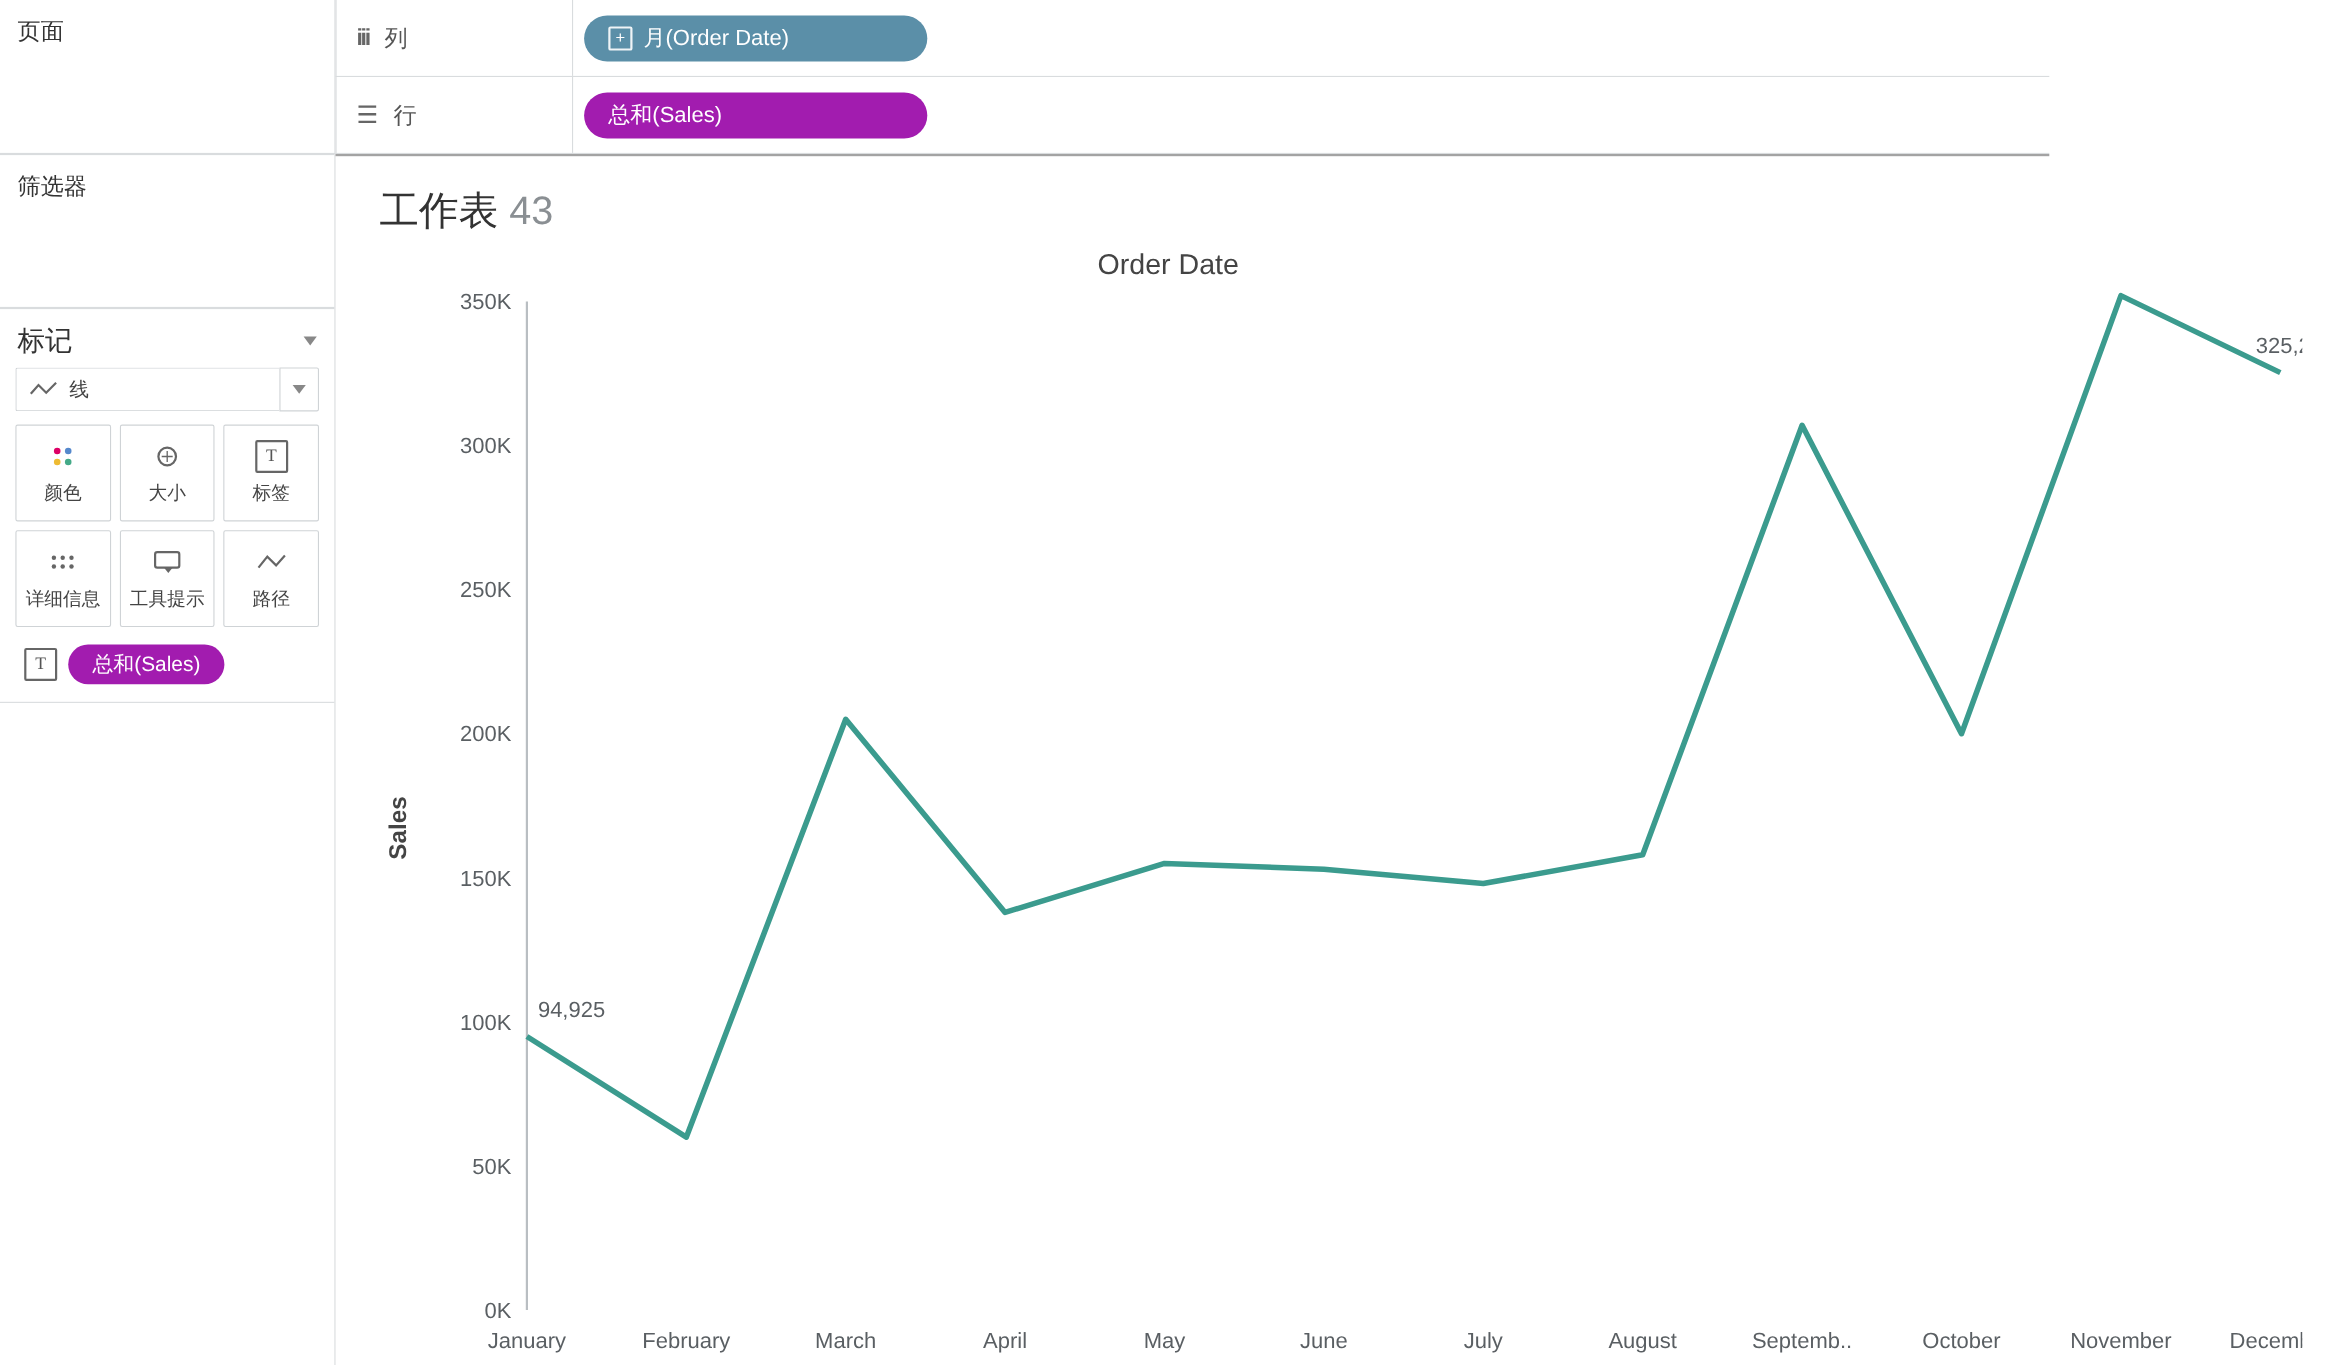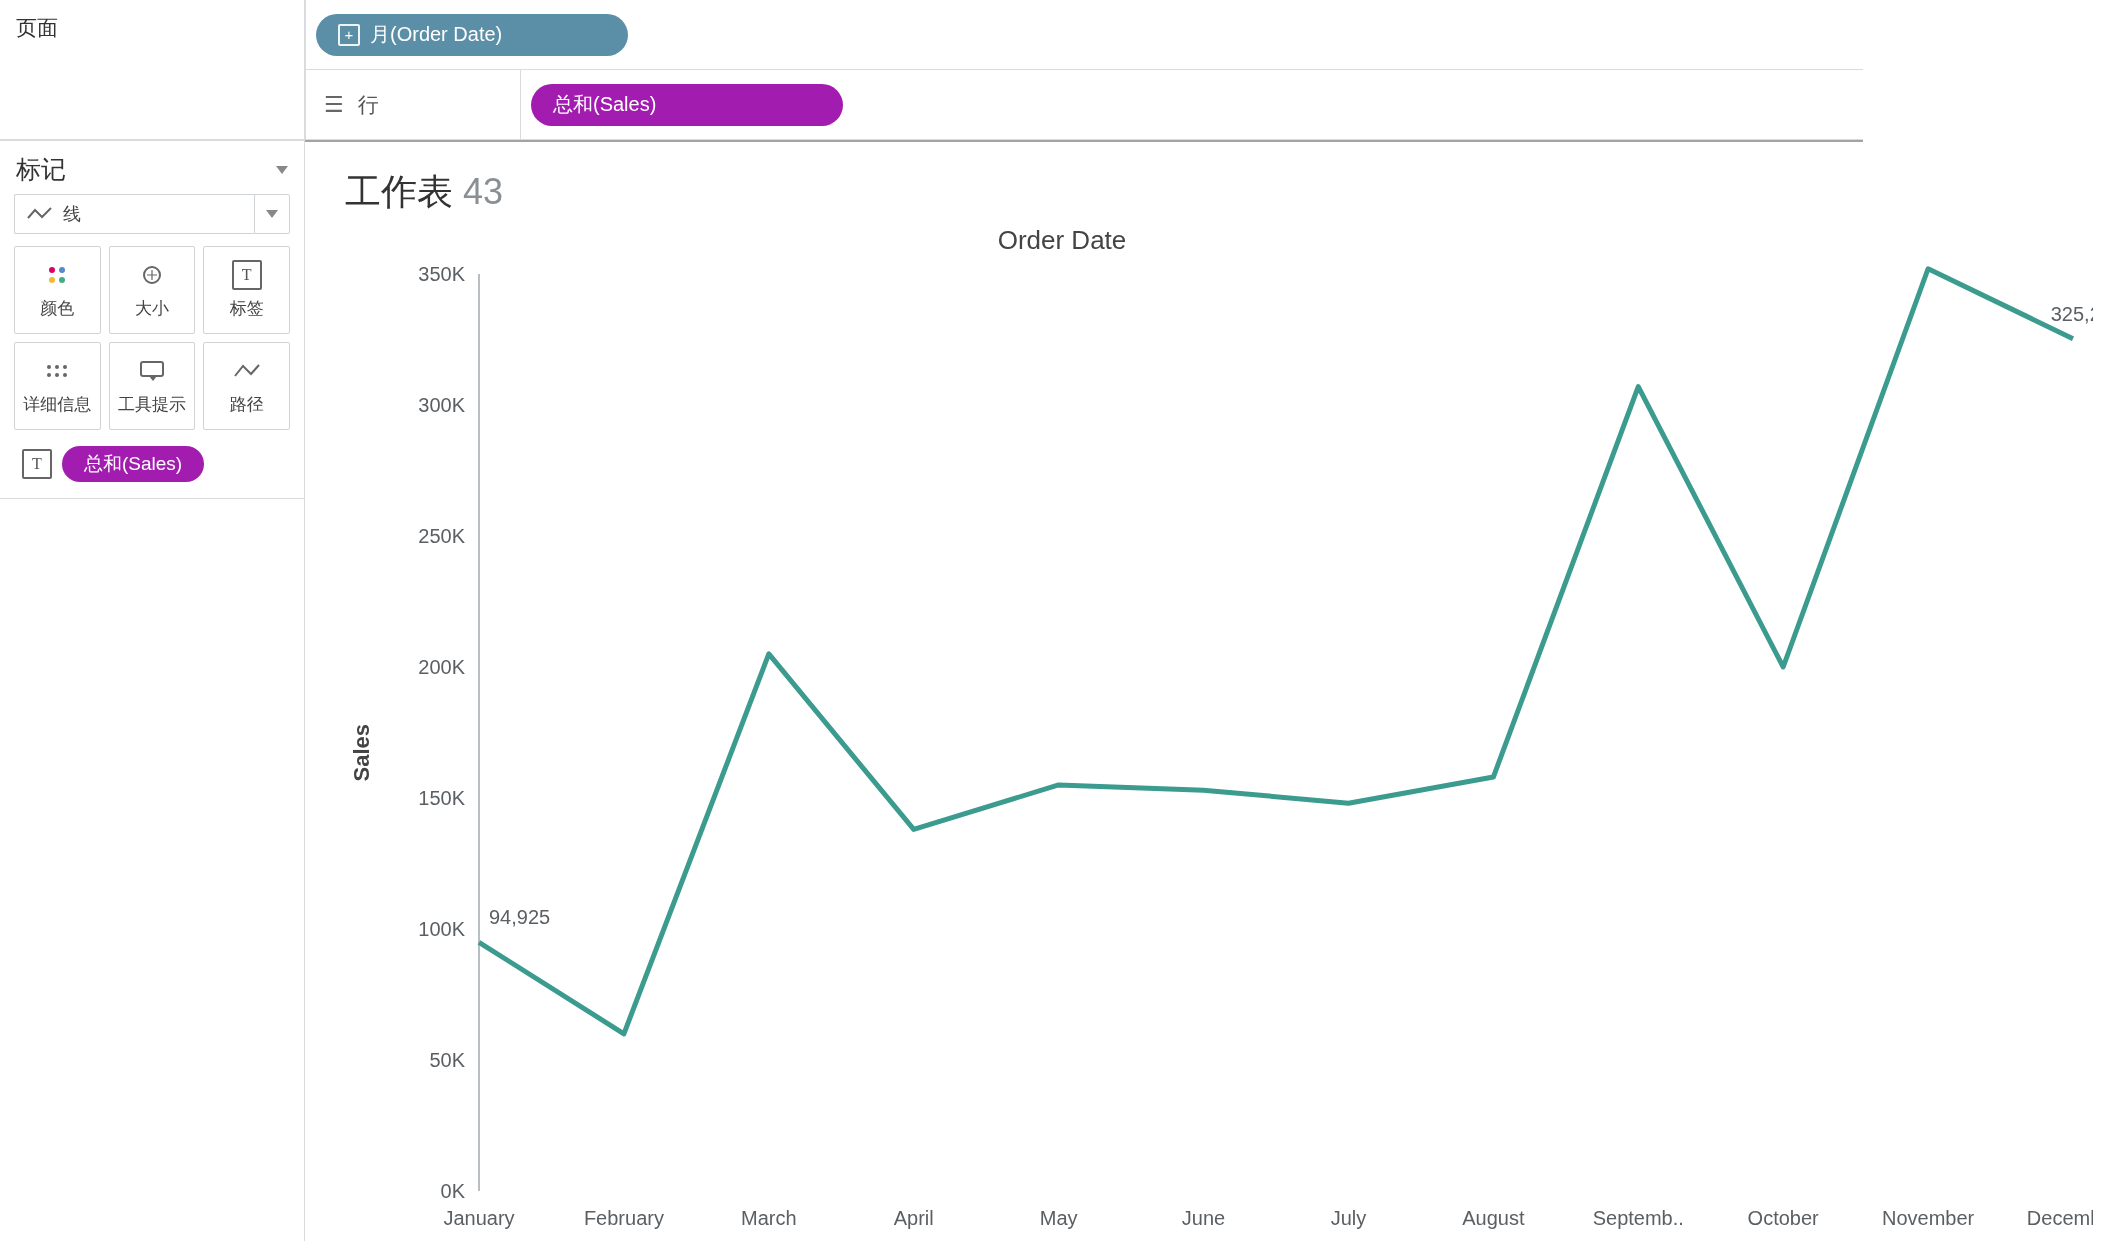--- a/index.html
+++ b/index.html
@@ -230,20 +230,24 @@
 </head>
 <body>
 
 <div class="root">
 
   <div class="pages-panel">
     <div style="font-size:21px;">页面</div>
   </div>
 
   <div class="shelf shelf-cols">
+    <div class="shelf-head">
+      <span style="font-weight:700;letter-spacing:-2px;color:#666;">iii</span>
+      <span>列</span>
+    </div>
     <div class="shelf-body">
       <div class="pill blue">
         <span class="plus-box">+</span>
         <span>月(Order Date)</span>
       </div>
     </div>
   </div>
 
   <div class="shelf shelf-rows">
     <div class="shelf-head">
@@ -251,20 +255,23 @@
       <span>行</span>
     </div>
     <div class="shelf-body">
       <div class="pill green">
         <span>总和(Sales)</span>
       </div>
     </div>
   </div>
 
   <div class="filters-panel">
+    <div class="filters-inner">
+      <div style="font-size:21px;">筛选器</div>
+    </div>
 
     <div class="marks-panel">
       <div class="marks-header">
         <span>标记</span>
         <span class="caret"></span>
       </div>
 
       <div class="marks-dd">
         <div class="marks-dd-main">
           <svg width="26" height="16">

